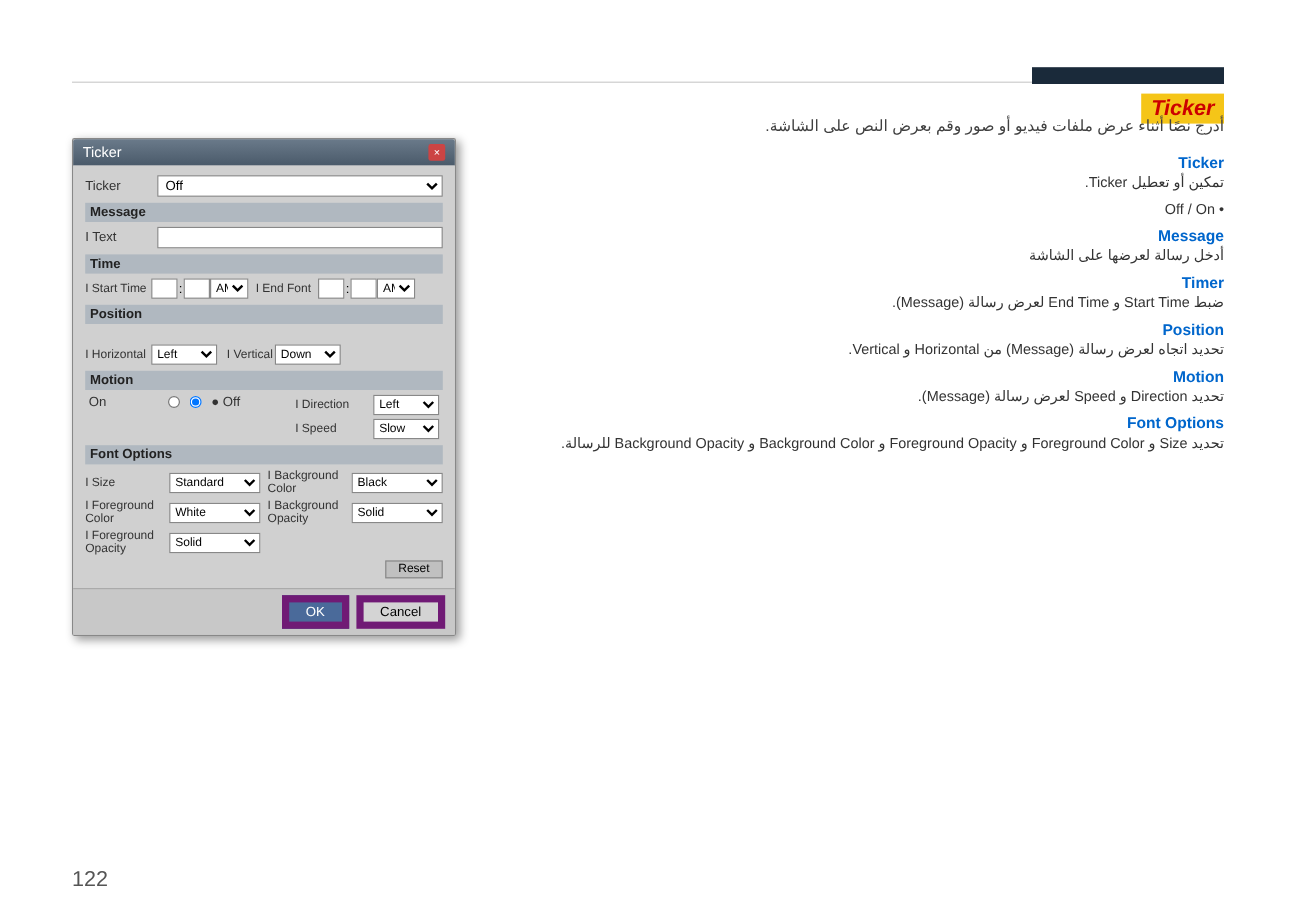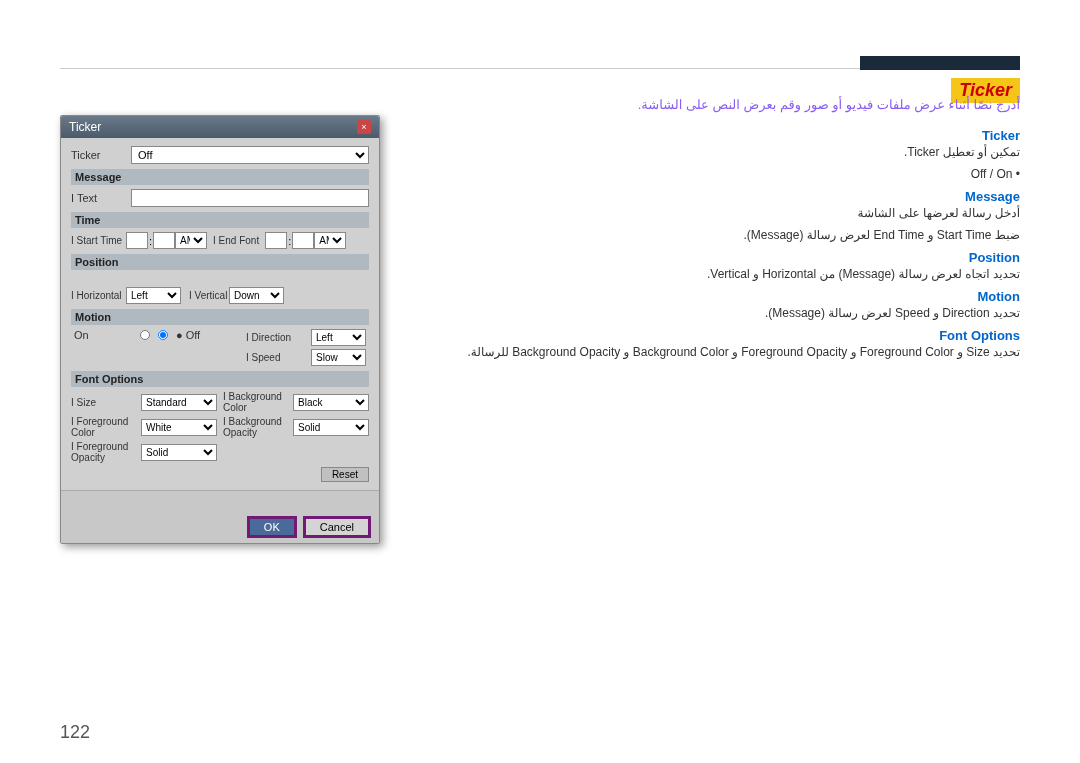--- a/index.html
+++ b/index.html
@@ -59,21 +59,21 @@
       position: absolute;
       top: 10px;
       left: 120px;
       right: 0;
       text-align: right;
       direction: rtl;
     }
 
     .arabic-main-text {
       font-size: 13px;
-      color: #8b5cf6;
+      color: #404040;
       margin-bottom: 12px;
       line-height: 1.6;
     }
 
     .section-heading {
       color: #0066cc;
       font-size: 13px;
       font-weight: bold;
       margin-bottom: 2px;
     }
@@ -315,23 +315,22 @@
       gap: 6px;
       padding: 5px 8px;
       background: #c8c8c8;
       border-top: 1px solid #aaa;
     }
 
     .footer-btn {
       font-size: 11px;
       padding: 2px 14px;
       background: #d4d4d4;
-      border: 3px solid #701a75;
+      border: 6px solid #701a75;
       cursor: pointer;
-      margin-top: 20px;
     }
 
     .footer-btn.ok-btn {
       background: #4a6a9a;
       color: white;
     }
 
     
     .page-number {
       position: absolute;
@@ -361,20 +360,21 @@
   <div class="arabic-section">
     <div class="arabic-main-text">أدرج نصًا أثناء عرض ملفات فيديو أو صور وقم بعرض النص على الشاشة.</div>
 
     <div class="section-heading">Ticker</div>
     <div class="section-sub">تمكين أو تعطيل Ticker.</div>
     <div class="section-sub">• Off / On</div>
 
     <div class="section-heading">Message</div>
     <div class="section-sub">أدخل رسالة لعرضها على الشاشة</div>
 
+    <div class="section-heading">Timer</div>
     <div class="section-sub">ضبط Start Time و End Time لعرض رسالة (Message).</div>
 
     <div class="section-heading">Position</div>
     <div class="section-sub">تحديد اتجاه لعرض رسالة (Message) من Horizontal و Vertical.</div>
 
     <div class="section-heading">Motion</div>
     <div class="section-sub">تحديد Direction و Speed لعرض رسالة (Message).</div>
 
     <div class="section-heading">Font Options</div>
     <div class="section-sub">تحديد Size و Foreground Color و Foreground Opacity و Background Color و Background Opacity للرسالة.</div>

